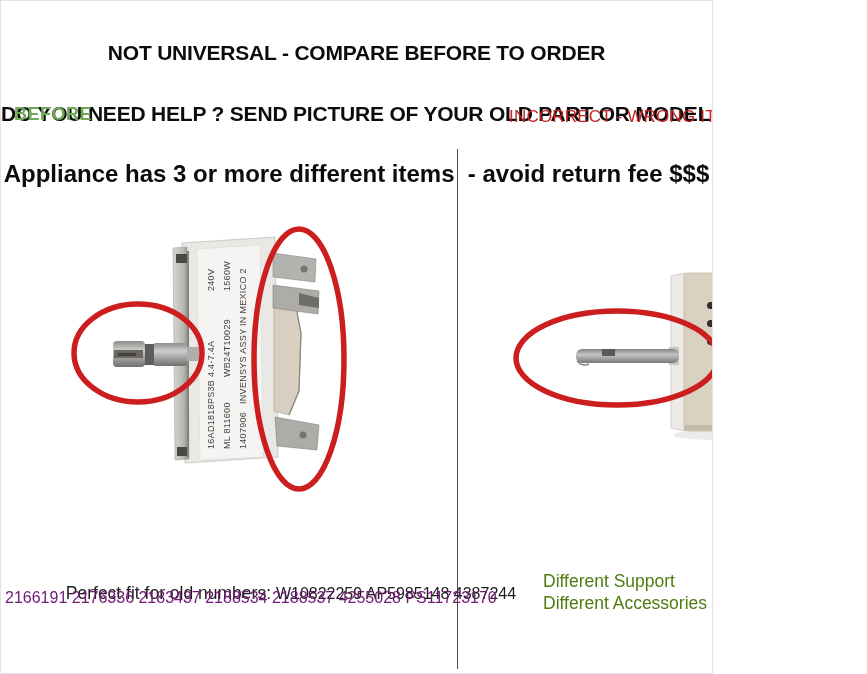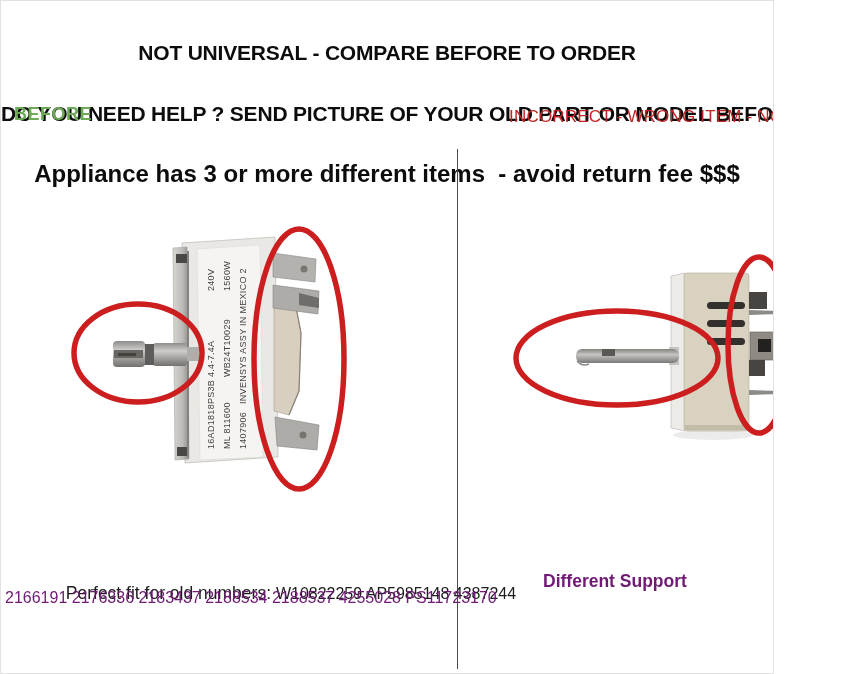--- a/index.html
+++ b/index.html
@@ -1,38 +1,38 @@
 <!DOCTYPE html>
 <html style="--correct-green: #6da957; --incorrect-red: #c42424; --circle-red: #cc1e1e;"><head>
 <meta charset="utf-8">
 <style>
   html,body{margin:0;padding:0;}
   .canvas{
-    position:relative; width:774px; height:674px; background:#ffffff;
+    position:relative; width:713px; height:674px; background:#ffffff;
     font-family:"Liberation Sans", sans-serif; overflow:hidden;
     box-sizing:border-box; border:1px solid #e2e2e2;
   }
   .hdr{ position:absolute; left:0; top:3px; width:100%; text-align:center;
         color:#0c0c0c; font-weight:bold; white-space:pre; }
   .hdr .l12{ font-size:21px; line-height:25px; letter-spacing:-0.2px; }
   .hdr .l3{ font-size:24px; line-height:24px; }
   .correct-label{ position:absolute; left:13px; top:103px; font-size:18px;
         font-weight:bold; color:var(--correct-green); letter-spacing:0.5px; }
   .incorrect-label{ position:absolute; left:508px; top:106px; font-size:17px;
         font-weight:normal; color:var(--incorrect-red); letter-spacing:0.2px; white-space:pre; }
   .divider{ position:absolute; left:456px; top:148px; width:1px; height:520px;
         background:#4a4a4a; }
   .photo{ position:absolute; }
   .hl{ fill:none; stroke:var(--circle-red); stroke-width:5.5px; }
   .fit-text{ position:absolute; left:5px; top:564px; color:#1d1d1d; white-space:pre; }
   .fit-text .prefix{ font-size:17.5px;margin-left:42px; }
   .fit-text .nums{ font-size:16px; }
   .fit-line2{ position:absolute; left:4px; top:588px; font-size:16px; color:#701a75; white-space:pre;}
-  .notes{ position:absolute; left:542px; top:569px; color:#701a75; font-size:17.5px;
-        line-height:22px;font-weight:bold; }
+  .notes{ position:absolute; left:542px; top:569px; color:#4d7c0f; font-size:17.5px;
+        line-height:22px; }
   .svg-label-text{ font-size:9px; letter-spacing:0.3px; fill:#45423e;
         font-family:"Liberation Sans", sans-serif; }
 </style>
 </head>
 <body>
 
 <div class="canvas">
 
   <div class="hdr">
     <div class="l12">NOT UNIVERSAL - COMPARE BEFORE TO ORDER</div>
@@ -135,15 +135,16 @@
     <ellipse class="hl" cx="758" cy="344" rx="31" ry="88"></ellipse>
   </svg>
 
   <div class="fit-text">
     <span class="prefix">Perfect fit for old numbers: </span><span class="nums">W10822259 AP5985148 4387244</span>
   </div>
   <div class="fit-line2">2166191 2176336 2183437 2188534 2188537 4255028 PS11723170</div>
 
   <div class="notes">
     <div>Different Support</div>
+    <div>Different Accessories</div>
   </div>
 
 </div>
 
 </body></html>

